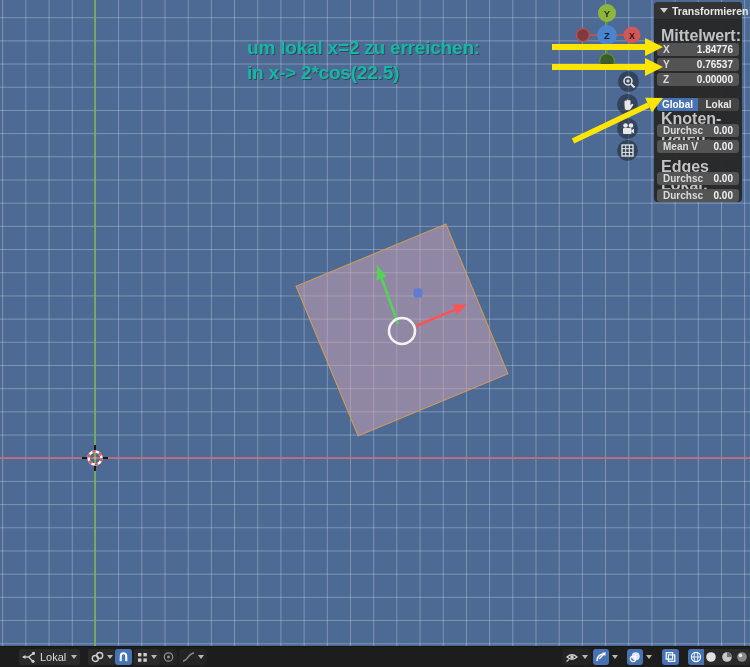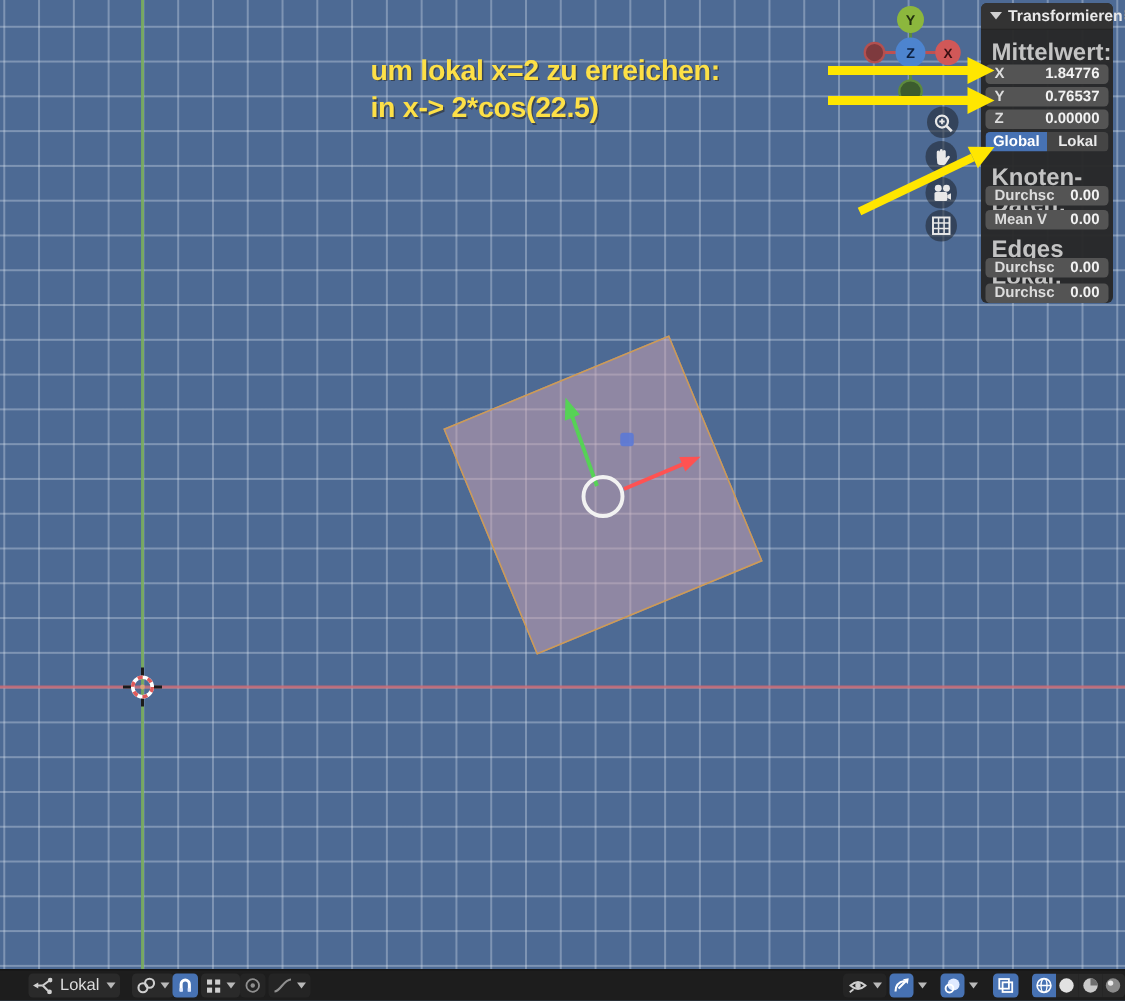--- a/index.html
+++ b/index.html
@@ -35,21 +35,21 @@
   .p-field .fl{color:#dcdcdc;}
   .p-field .fv{color:#f2f2f2;}
   .seg{position:absolute;left:3px;width:82px;height:13px;display:flex;border-radius:3px;overflow:hidden;}
   .seg>div{flex:1;display:flex;align-items:center;justify-content:center;color:#e9e9e9;}
   .seg .on{background:#4772b3;color:#fff;}
   .seg .off{background:#454545;}
   
   .vbtn{position:absolute;width:21px;height:21px;border-radius:50%;
         background:rgba(28,32,38,.52);display:flex;align-items:center;justify-content:center;}
   
-  .ann{position:absolute;color:#fde047;font-weight:700;font-size:19px;line-height:24.6px;
+  .ann{position:absolute;color:#14b8a6;font-weight:700;font-size:19px;line-height:24.6px;
        text-shadow:1px 1px 0 rgba(45,45,45,.6);letter-spacing:-0.2px;white-space:nowrap;}
   
   .toolbar{position:absolute;left:0;top:646px;width:750px;height:21px;background:#1d1d1d;
            border-top:1px solid #141414;color:#d2d2d2;font-size:11px;}
   .tgroup{position:absolute;top:2px;height:16px;background:#2a2a2a;border-radius:3px;
           display:flex;align-items:center;padding:0 3px;gap:3px;}
   .tbtn-blue{background:#4772b3;}
   .chev{width:0;height:0;border-left:3.5px solid transparent;border-right:3.5px solid transparent;
         border-top:4px solid #b9b9b9;}
   .tlabel{color:#dddddd;padding:0 2px;}
@@ -157,21 +157,21 @@
         <span class="fv">1.84776</span>
       </div>
       <div class="p-field" style="top:56px;">
         <span class="fl">Y</span>
         <span class="fv">0.76537</span>
       </div>
       <div class="p-field" style="top:71px;">
         <span class="fl">Z</span>
         <span class="fv">0.00000</span>
       </div>
-      <div class="seg" style="top:86px;">
+      <div class="seg" style="top:96px;">
         <div class="on">Global</div>
         <div class="off">Lokal</div>
       </div>
       <div class="p-label" style="top:108px;">Knoten-Daten:</div>
       <div class="p-field" style="top:122px;">
         <span class="fl">Durchsc</span>
         <span class="fv">0.00</span>
       </div>
       <div class="p-field" style="top:138px;">
         <span class="fl">Mean V</span>

